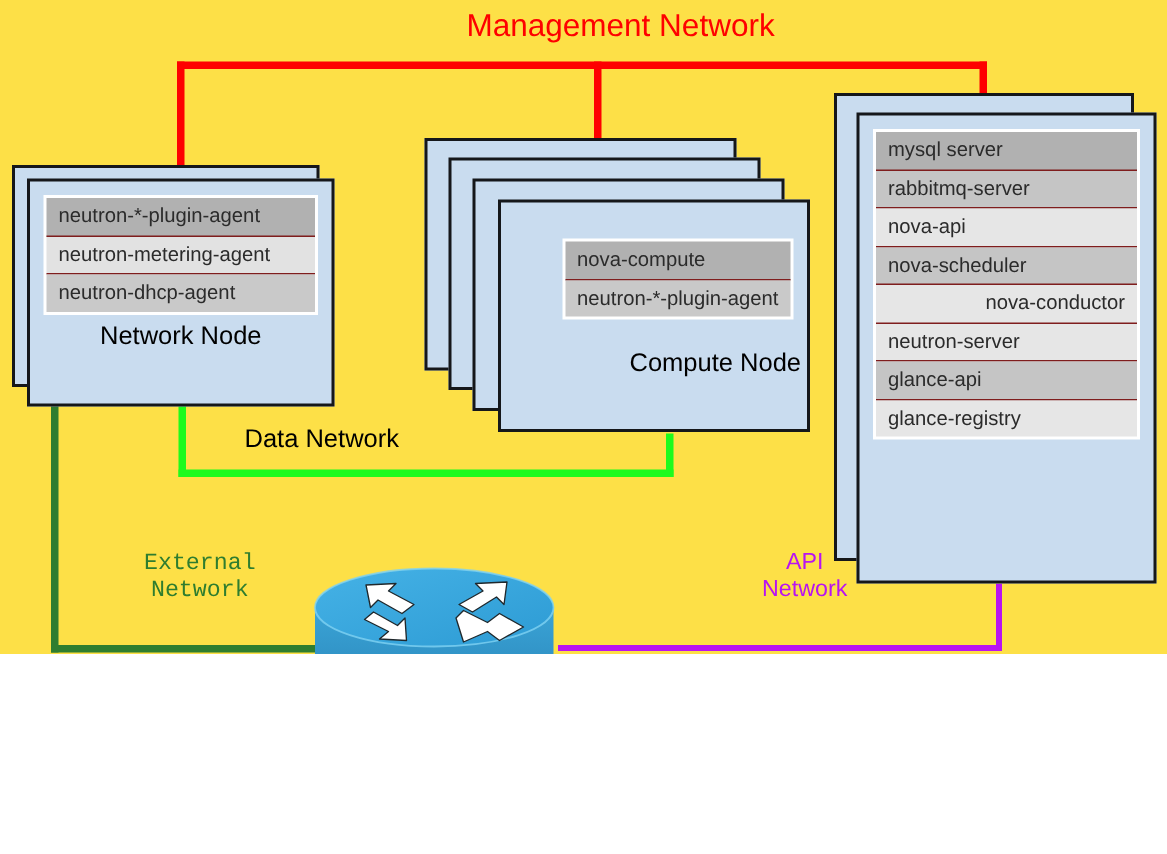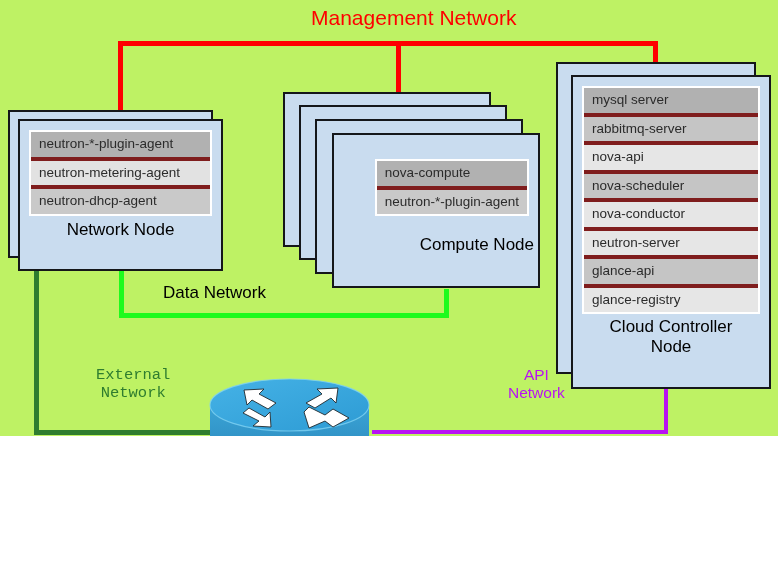--- a/index.html
+++ b/index.html
@@ -9,21 +9,21 @@
     background: #ffffff;
   }
   body {
     font-family: "Liberation Sans", sans-serif;
     -webkit-font-smoothing: antialiased;
   }
   #canvas {
     position: relative;
     width: 778px;
     height: 436px;
-    background: #bef264;
+    background: #fde047;
     overflow: hidden;
   }
 
   
   .wire { position: absolute; }
 
   
   .net-label {
     position: absolute;
     font-size: 21px;
@@ -55,21 +55,21 @@
     padding: 2px 2px;
     box-sizing: border-box;
   }
   .svc {
     font-size: 13.5px;
     color: #2b2b2b;
     padding: 5px 8px 6px 8px;
     line-height: 1;
     white-space: nowrap;
     overflow: hidden;
-    border-bottom: 4px solid #7f1d1d;
+    border-bottom: 1px solid #7f1d1d;
   }
   .svc:last-child { border-bottom: none; }
   .node-title {
     text-align: center;
     font-size: 17px;
     color: #000000;
     line-height: 1.17;
     margin-top: 4px;
     padding: 0 4px;
   }
@@ -150,29 +150,25 @@
   </div>
 
   <div class="stack" style="left:556px; top:62px; width:218px; height:330px;">
     <div class="card" style="left:0px; top:0px; width:200px; height:312px;"></div>
     <div class="card card-front" style="left:15px; top:13px; width:200px; height:314px;">
       <div class="svc-list">
           <div class="svc" style="background: rgb(177, 177, 177);">mysql server</div>
           <div class="svc" style="background: rgb(197, 197, 197);">rabbitmq-server</div>
           <div class="svc" style="background: rgb(230, 230, 230);">nova-api</div>
           <div class="svc" style="background: rgb(197, 197, 197);">nova-scheduler</div>
-          <div class="svc" style="background: rgb(230, 230, 230);">nova-conductor</div>
+          <div class="svc" style="background: rgb(230, 230, 230); text-align: right;">nova-conductor</div>
           <div class="svc" style="background: rgb(230, 230, 230);">neutron-server</div>
           <div class="svc" style="background: rgb(197, 197, 197);">glance-api</div>
           <div class="svc" style="background: rgb(230, 230, 230);">glance-registry</div>
         </div>
-      <div class="node-title" style="margin-top:3px;">
-        <span>Cloud Controller</span><br>
-        <span>Node</span>
-      </div>
     </div>
   </div>
 
   <div id="router" style="left:208px; top:372px; width:163px; height:120px;">
     <svg width="163" height="120" viewBox="0 0 163 120">
       <defs>
         <linearGradient id="bodyGrad" x1="0" y1="0" x2="0" y2="1">
           <stop offset="0%" stop-color="#3ba4d6"></stop>
           <stop offset="55%" stop-color="#2e8ec2"></stop>
           <stop offset="100%" stop-color="#3aa0d0"></stop>

